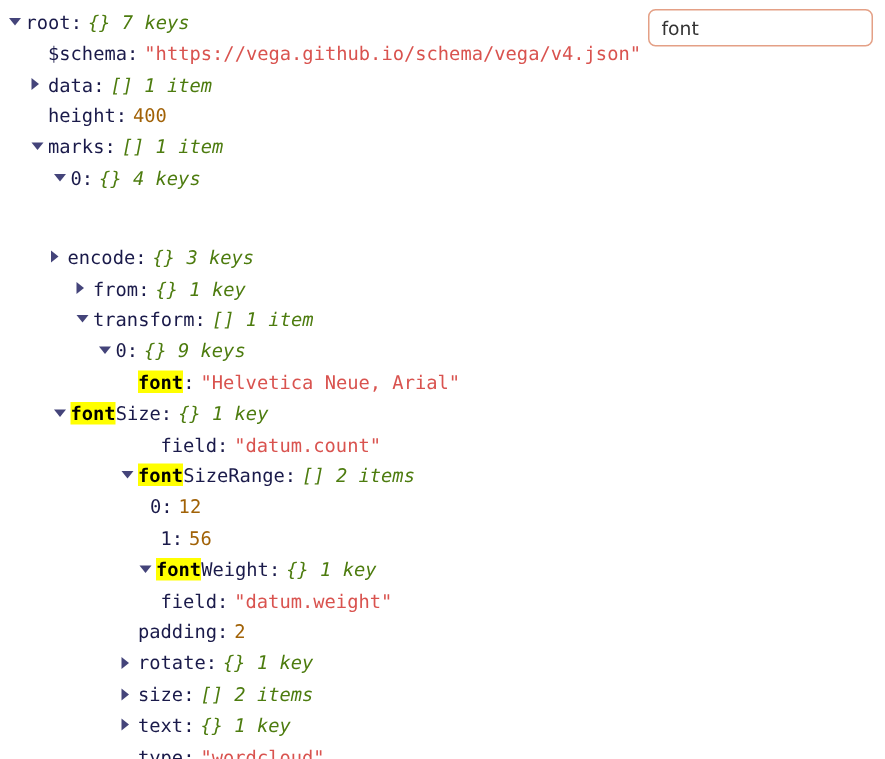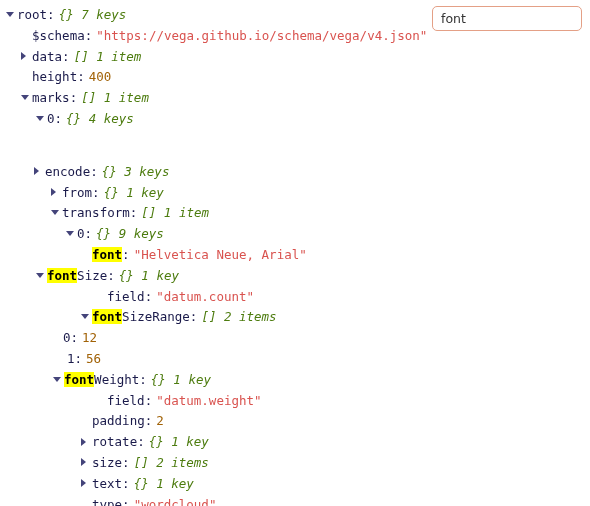--- a/index.html
+++ b/index.html
@@ -111,23 +111,23 @@
     <div class="row" style="padding-left: 21px;"><span class="tw open"><span class="tri"></span></span><span class="key">marks</span><span class="colon">:</span><span class="meta">[]  1 item</span></div>
     <div class="row" style="padding-left: 36px;"><span class="tw open"><span class="tri"></span></span><span class="key">0</span><span class="colon">:</span><span class="meta">{}  4 keys</span></div>
     <div class="row" style="padding-left: 34px; margin-top: 32px;"><span class="tw closed"><span class="tri"></span></span><span class="key">encode</span><span class="colon">:</span><span class="meta">{}  3 keys</span></div>
     <div class="row" style="padding-left: 51px;"><span class="tw closed"><span class="tri"></span></span><span class="key">from</span><span class="colon">:</span><span class="meta">{}  1 key</span></div>
     <div class="row" style="padding-left: 51px;"><span class="tw open"><span class="tri"></span></span><span class="key">transform</span><span class="colon">:</span><span class="meta">[]  1 item</span></div>
     <div class="row" style="padding-left: 66px;"><span class="tw open"><span class="tri"></span></span><span class="key">0</span><span class="colon">:</span><span class="meta">{}  9 keys</span></div>
     <div class="row" style="padding-left: 81px;"><span class="tw none"><span class="tri"></span></span><span class="key"><span class="hl">font</span></span><span class="colon">:</span><span class="v-str">"Helvetica Neue, Arial"</span></div>
     <div class="row" style="padding-left: 36px;"><span class="tw open"><span class="tri"></span></span><span class="key"><span class="hl">font</span>Size</span><span class="colon">:</span><span class="meta">{}  1 key</span></div>
     <div class="row" style="padding-left: 96px;"><span class="tw none"><span class="tri"></span></span><span class="key">field</span><span class="colon">:</span><span class="v-str">"datum.count"</span></div>
     <div class="row" style="padding-left: 81px;"><span class="tw open"><span class="tri"></span></span><span class="key"><span class="hl">font</span>SizeRange</span><span class="colon">:</span><span class="meta">[]  2 items</span></div>
-    <div class="row" style="padding-left: 52px;"><span class="tw none"><span class="tri"></span></span><span class="key">0</span><span class="colon">:</span><span class="v-num">12</span></div>
-    <div class="row" style="padding-left: 56px;"><span class="tw none"><span class="tri"></span></span><span class="key">1</span><span class="colon">:</span><span class="v-num">56</span></div>
-    <div class="row" style="padding-left: 53px;"><span class="tw open"><span class="tri"></span></span><span class="key"><span class="hl">font</span>Weight</span><span class="colon">:</span><span class="meta">{}  1 key</span></div>
+    <div class="row" style="padding-left: 52px; margin-left: 37px;"><span class="tw none"><span class="tri"></span></span><span class="key">0</span><span class="colon">:</span><span class="v-num">12</span></div>
+    <div class="row" style="padding-left: 96px;"><span class="tw none"><span class="tri"></span></span><span class="key">1</span><span class="colon">:</span><span class="v-num">56</span></div>
+    <div class="row" style="padding-left: 81px; margin-left: 12px;"><span class="tw open"><span class="tri"></span></span><span class="key"><span class="hl">font</span>Weight</span><span class="colon">:</span><span class="meta">{}  1 key</span></div>
     <div class="row" style="padding-left: 96px;"><span class="tw none"><span class="tri"></span></span><span class="key">field</span><span class="colon">:</span><span class="v-str">"datum.weight"</span></div>
     <div class="row" style="padding-left: 81px;"><span class="tw none"><span class="tri"></span></span><span class="key">padding</span><span class="colon">:</span><span class="v-num">2</span></div>
     <div class="row" style="padding-left: 81px;"><span class="tw closed"><span class="tri"></span></span><span class="key">rotate</span><span class="colon">:</span><span class="meta">{}  1 key</span></div>
     <div class="row" style="padding-left: 81px;"><span class="tw closed"><span class="tri"></span></span><span class="key">size</span><span class="colon">:</span><span class="meta">[]  2 items</span></div>
     <div class="row" style="padding-left: 81px;"><span class="tw closed"><span class="tri"></span></span><span class="key">text</span><span class="colon">:</span><span class="meta">{}  1 key</span></div>
     <div class="row" style="padding-left: 81px;"><span class="tw none"><span class="tri"></span></span><span class="key">type</span><span class="colon">:</span><span class="v-str">"wordcloud"</span></div>
     <div class="row" style="padding-left: 51px;"><span class="tw none"><span class="tri"></span></span><span class="key">type</span><span class="colon">:</span><span class="v-str">"text"</span></div>
     <div class="row" style="padding-left: 21px;"><span class="tw none"><span class="tri"></span></span></div>
   </div>
 

